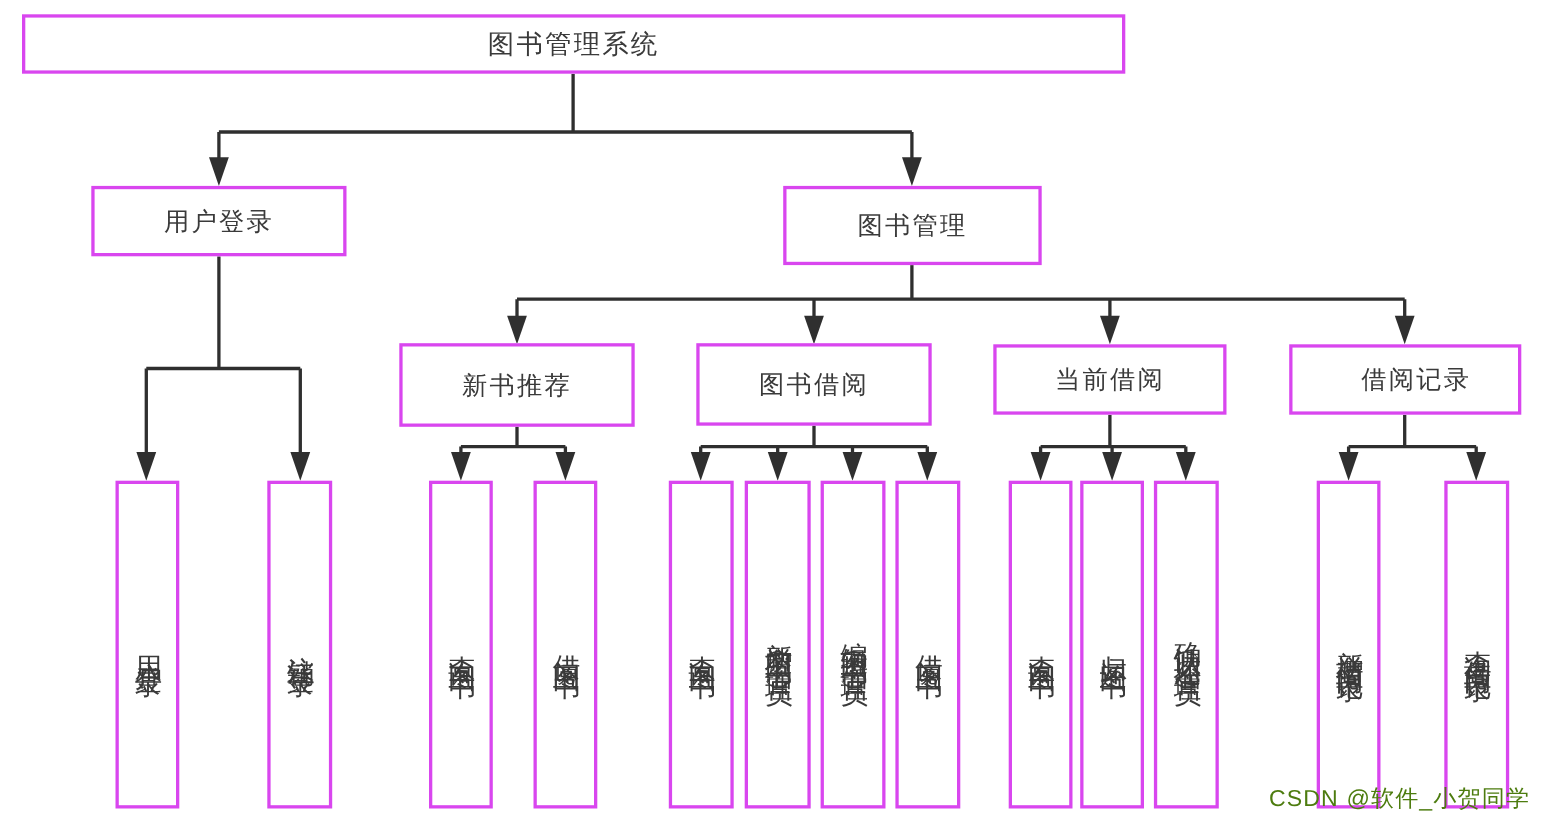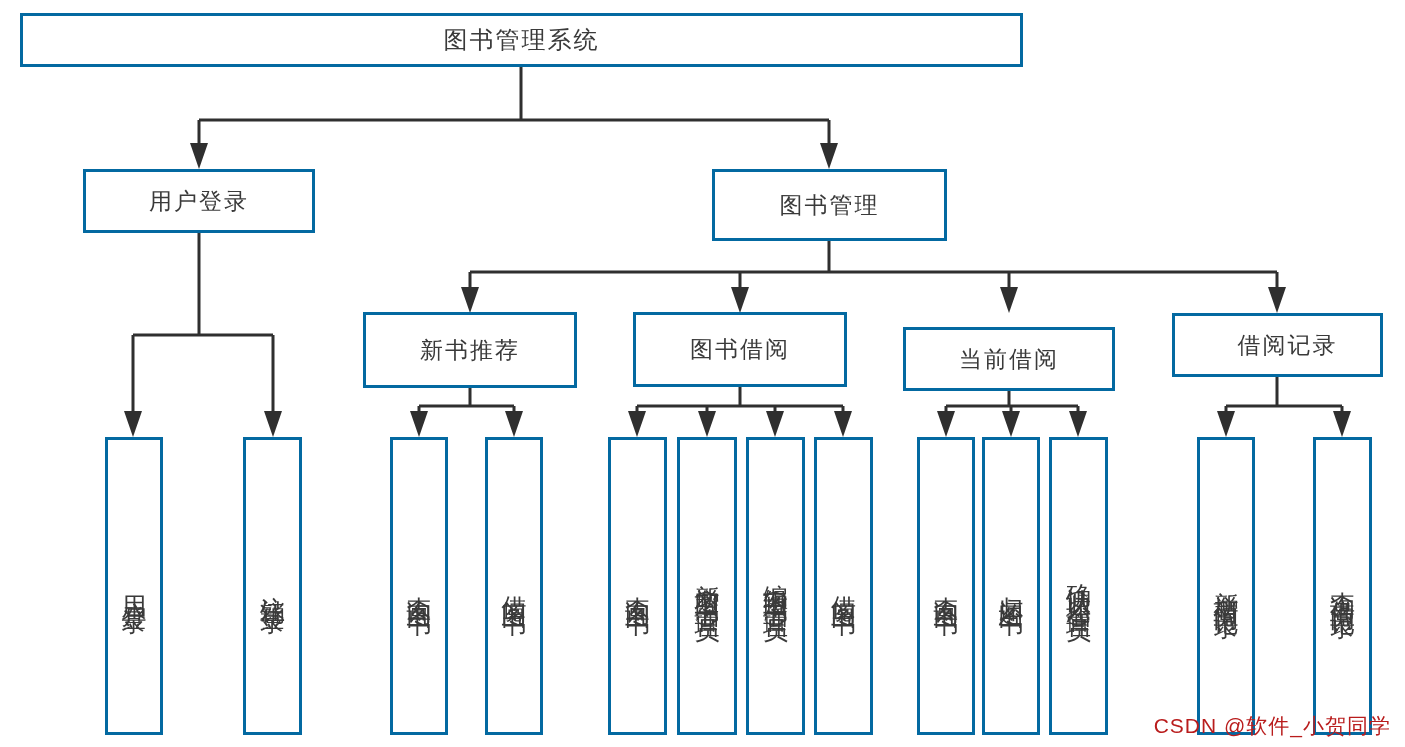--- a/index.html
+++ b/index.html
@@ -3,33 +3,33 @@
 <meta charset="utf-8">
 <style>
   html,body{margin:0;padding:0;background:#ffffff;}
   #stage{
     position:relative;width:1405px;height:747px;background:#ffffff;
     font-family:"Liberation Sans", sans-serif;color:#333333;overflow:hidden;
   }
   #wires{position:absolute;left:0;top:0;z-index:0;}
   .node{
     position:absolute;box-sizing:border-box;background:#ffffff;
-    border:3px solid #0369a1;display:flex;align-items:center;justify-content:center;
+    border:3px solid #d946ef;display:flex;align-items:center;justify-content:center;
     z-index:1;color:#3a3a3a;
   }
   .h-node{font-size:23px;letter-spacing:2px;white-space:nowrap;}
   .root-node{font-size:24px;}
   .leaf{
     writing-mode:vertical-rl;text-orientation:mixed;
     font-size:25px;letter-spacing:5px;line-height:1;
     padding:6px 0;
   }
   #watermark{
     position:absolute;right:14px;bottom:7px;z-index:2;
-    font-size:21px;color:#b91c1c;letter-spacing:1px;white-space:nowrap;
+    font-size:21px;color:#4d7c0f;letter-spacing:1px;white-space:nowrap;
   }
 </style>
 </head>
 <body>
 
 <div id="stage">
 
   <svg id="wires" width="1405" height="747" viewBox="0 0 1405 747" stroke="#2f2f2f" stroke-width="3" fill="none">
 
     <g>
@@ -80,21 +80,21 @@
     </g>
   </svg>
 
   <div class="node h-node root-node" style="left:20px;top:13px;width:1003px;height:54px;">图书管理系统</div>
 
   <div class="node h-node" style="left:83px;top:169px;width:232px;height:64px;">用户登录</div>
   <div class="node h-node" style="left:712px;top:169px;width:235px;height:72px;">图书管理</div>
 
   <div class="node h-node" style="left:363px;top:312px;width:214px;height:76px;">新书推荐</div>
   <div class="node h-node" style="left:633px;top:312px;width:214px;height:75px;">图书借阅</div>
-  <div class="node h-node" style="left:903px;top:313px;width:212px;height:64px;margin-top:14px;">当前借阅</div>
+  <div class="node h-node" style="left:903px;top:313px;width:212px;height:64px;">当前借阅</div>
   <div class="node h-node" style="left:1172px;top:313px;width:211px;height:64px;padding-left:20px;">借阅记录</div>
 
   <div class="node leaf" style="left:105px;top:437px;width:58px;height:298px;">用户登录</div>
   <div class="node leaf" style="left:243px;top:437px;width:59px;height:298px;">注销登录</div>
 
   <div class="node leaf" style="left:390px;top:437px;width:58px;height:298px;">查询图书</div>
   <div class="node leaf" style="left:485px;top:437px;width:58px;height:298px;">借阅图书</div>
 
   <div class="node leaf" style="left:608px;top:437px;width:59px;height:298px;">查询图书</div>
   <div class="node leaf" style="left:677px;top:437px;width:60px;height:298px;">新增图书（管理员）</div>

